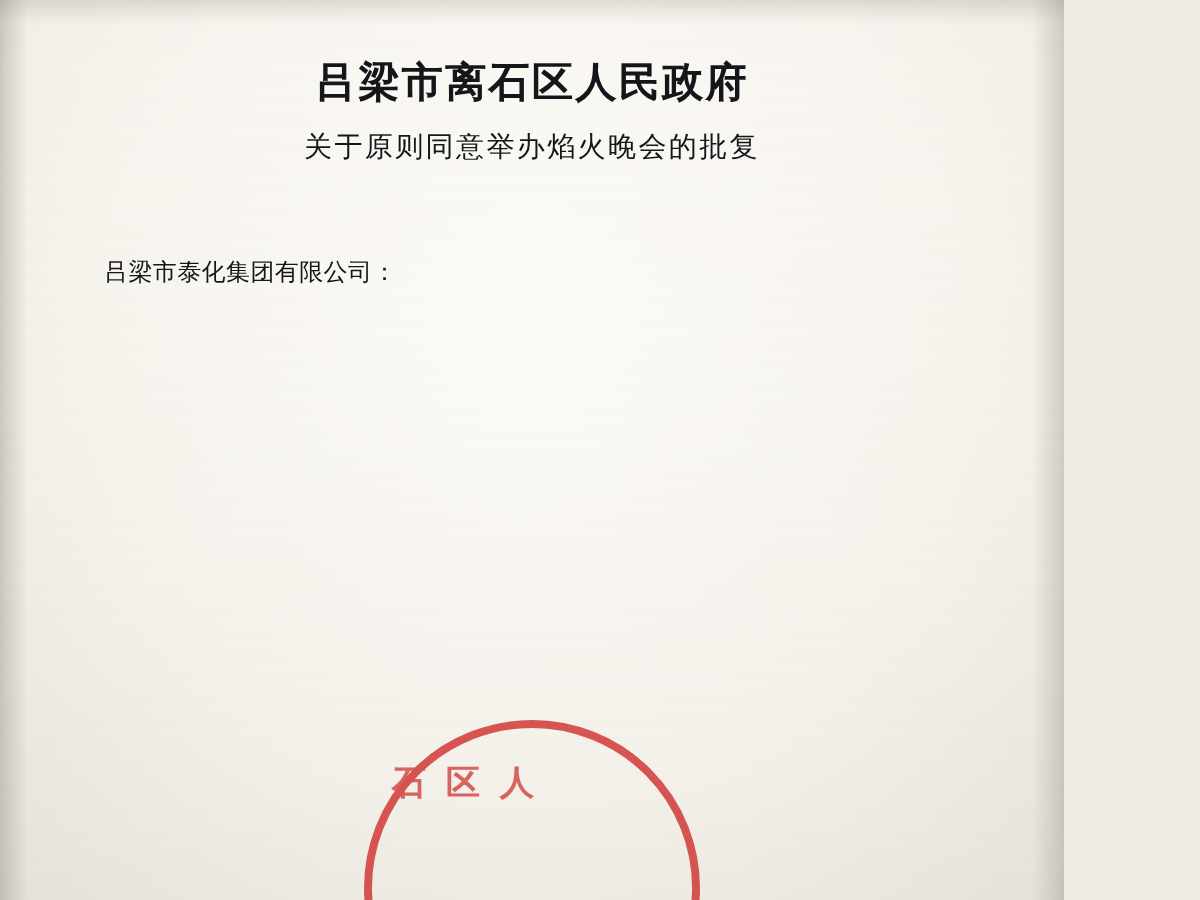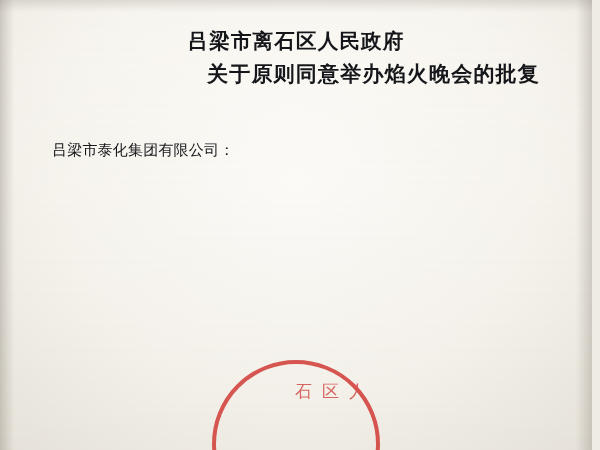--- a/index.html
+++ b/index.html
@@ -10,21 +10,21 @@
     width: 600px;
     height: 450px;
     overflow: hidden;
     background: #efece6;
     font-family: "DejaVu Serif", "Liberation Serif", serif;
   }
 
   
   #document-page {
     position: relative;
-    width: 592px;
+    width: 532px;
     height: 450px;
     background:
       radial-gradient(ellipse at 50% 40%, #fdfbf7 0%, #f6f3ec 58%, #e9e5dc 100%);
     box-sizing: border-box;
     overflow: hidden;
   }
 
   
   #paper-texture {
     position: absolute;
@@ -68,33 +68,32 @@
     color: #15161a;
   }
   .title-line {
     font-size: 20.5px;
     font-weight: bold;
     letter-spacing: 1.2px;
     line-height: 31px;
     white-space: nowrap;
   }
   .title-line-2 {
-    font-size: 21px;
-    font-weight: bold;
+    font-size: 14px;
+    font-weight: normal;
     letter-spacing: 1.2px;
     line-height: 34px;
     white-space: nowrap;
-    text-align: right;
   }
 
   
   #body-block {
-    margin-top: 44px;
+    margin-top: 30px;
     color: #15161a;
-    font-size: 15px;
+    font-size: 12px;
     line-height: 31px;
     letter-spacing: 0.2px;
   }
   #addressee {
     margin: 0 0 2px 0;
     text-align: justify;
   }
   #main-paragraph {
     margin: 0;
     text-indent: 2em;
@@ -119,24 +118,24 @@
     box-sizing: border-box;
     opacity: 0.82;
     z-index: 4;
     pointer-events: none;
   }
   #seal-text {
     position: absolute;
     top: 16px;
     left: 0;
     right: 0;
-    text-align: right;
+    text-align: left;
     color: #cf3330;
     font-size: 17px;
-    font-weight: normal;
+    font-weight: bold;
     letter-spacing: 10px;
     text-indent: 10px;
     opacity: 0.9;
   }
 </style>
 </head>
 <body>
 
 <div id="document-page">
 

